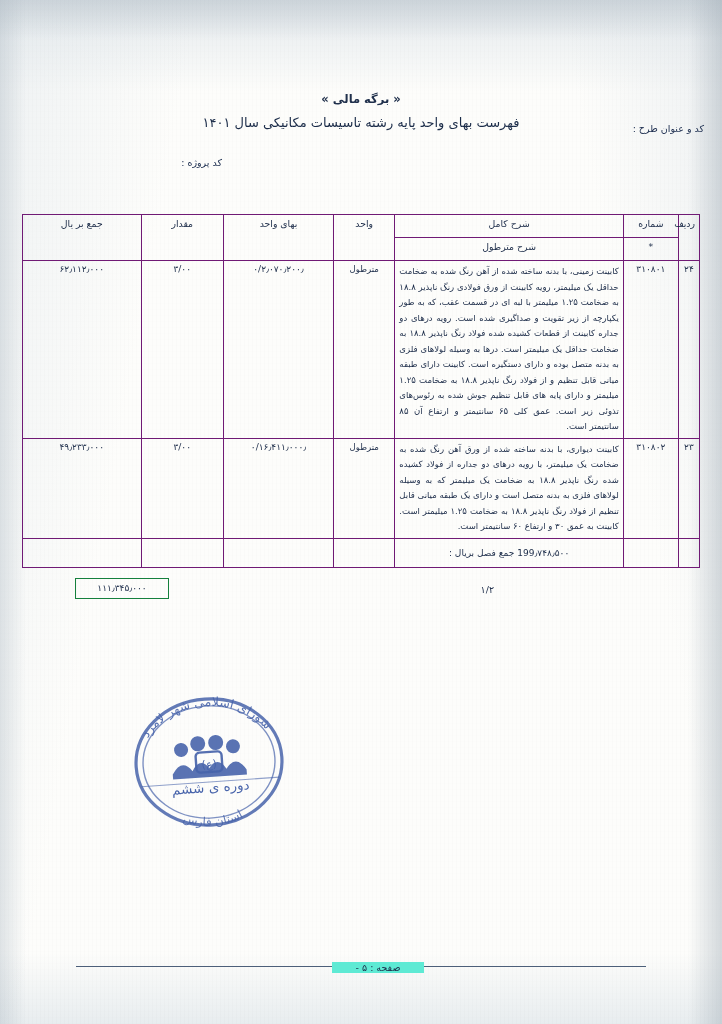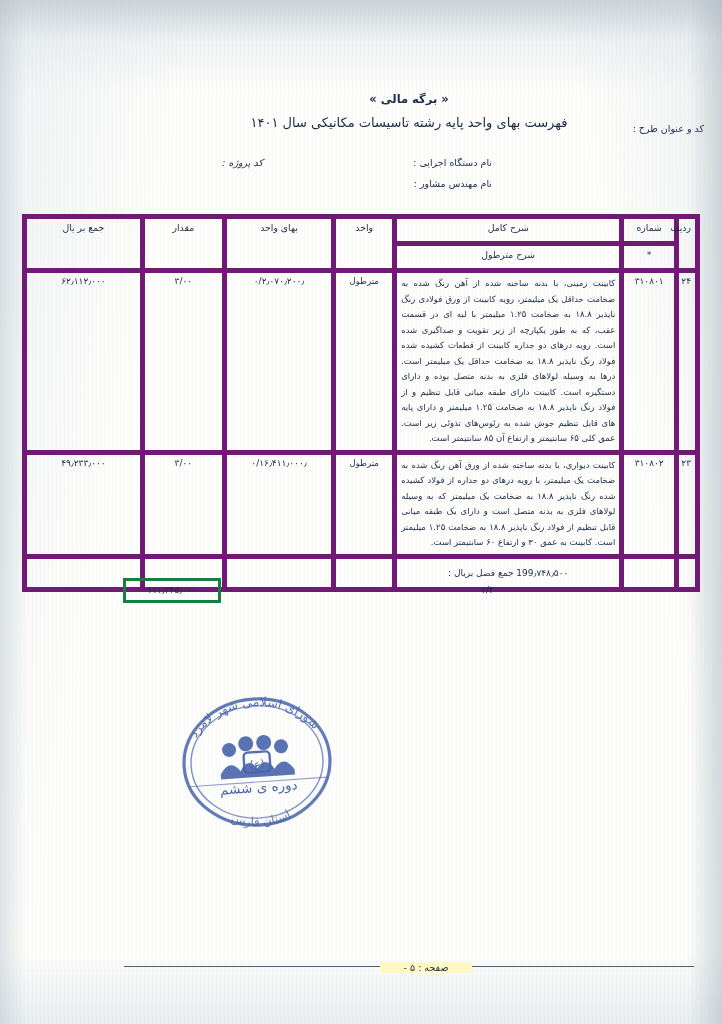--- a/index.html
+++ b/index.html
@@ -52,21 +52,20 @@
     position: absolute;
     top: 0; left: 0; width: 100%; height: 40px;
     background: linear-gradient(180deg, rgba(168,180,190,0.40), rgba(255,255,255,0));
     pointer-events: none;
   }
 
   .content {
     position: absolute;
     inset: 0;
     z-index: 3;
-    margin-left: 48px;
   }
 
   
   .doc-title-block {
     position: absolute;
     top: 92px;
     left: 0;
     width: 722px;
     text-align: center;
   }
@@ -99,46 +98,45 @@
     right: 230px;
     width: 200px;
     text-align: right;
     font-size: 9.5px;
     line-height: 21px;
     color: #203152;
   }
   .hdr-left {
     position: absolute;
     top: 152px;
-    left: 65px;
+    left: 72px;
     width: 150px;
     text-align: right;
     font-size: 9.5px;
     line-height: 21px;
     color: #203152;
-    font-style: italic;
   }
 
   
   .table-wrap {
     position: absolute;
     top: 214px;
     right: 22px;
     width: 678px;
   }
   table.fee-table {
     width: 100%;
     border-collapse: collapse;
     table-layout: fixed;
     font-size: 8.6px;
     color: #1c2c49;
   }
   table.fee-table th,
   table.fee-table td {
-    border: 5px solid #701a75;
+    border: 1px solid #701a75;
     padding: 3px 4px;
     vertical-align: top;
   }
   thead th {
     text-align: center;
     font-weight: normal;
     font-size: 9.3px;
     padding: 4px 2px;
     height: 16px;
   }
@@ -191,21 +189,21 @@
     right: 228px;
     font-size: 9.5px;
     color: #1c2c49;
   }
   .grand-box {
     position: absolute;
     top: 578px;
     left: 75px;
     width: 92px;
     height: 19px;
-    border: 3px solid #15803d;
+    border: 1px solid #15803d;
     text-align: center;
     font-size: 9px;
     line-height: 19px;
     color: #1c2c49;
   }
 
   
   .stamp {
     position: absolute;
     top: 686px;
@@ -225,21 +223,21 @@
     left: 76px;
     width: 570px;
     border-top: 1px solid #4c5f79;
   }
   .footer-page {
     position: absolute;
     top: 962px;
     left: 332px;
     width: 80px;
     text-align: center;
-    background: #fef9c3;
+    background: #5eead4;
     font-size: 9.5px;
     color: #1c2c49;
     padding: 0 6px;
   }
 </style>
 </head>
 <body>
 
 <div class="page"></div>
 <div class="scan-noise"></div>
@@ -251,24 +249,20 @@
 
   <div class="doc-title-block">
     <div class="doc-subtitle">« برگه مالی »</div>
     <div class="doc-title">فهرست بهای واحد پایه رشته تاسیسات مکانیکی سال ۱۴۰۱</div>
   </div>
 
   <div class="hdr-right">
     <div>کد و عنوان طرح :</div>
   </div>
 
-  <div class="hdr-mid">
-    <div>نام دستگاه اجرایی :</div>
-    <div>نام مهندس مشاور :</div>
-  </div>
 
   <div class="hdr-left">
     <div>کد پروژه :</div>
   </div>
 
   <div class="table-wrap">
     <table class="fee-table">
       <colgroup>
         <col class="col-rank">
         <col class="col-num">

